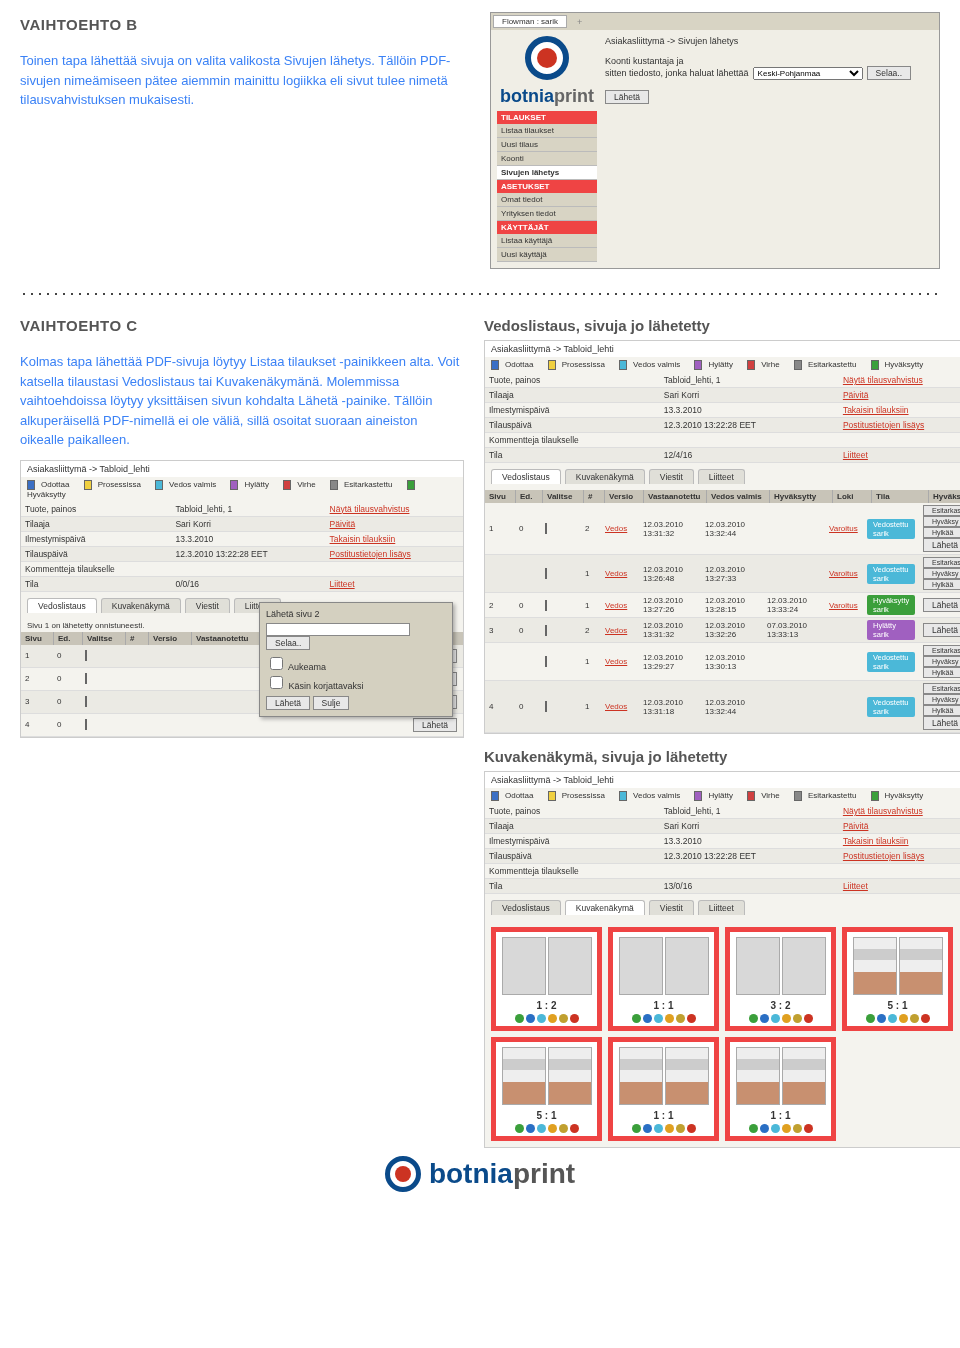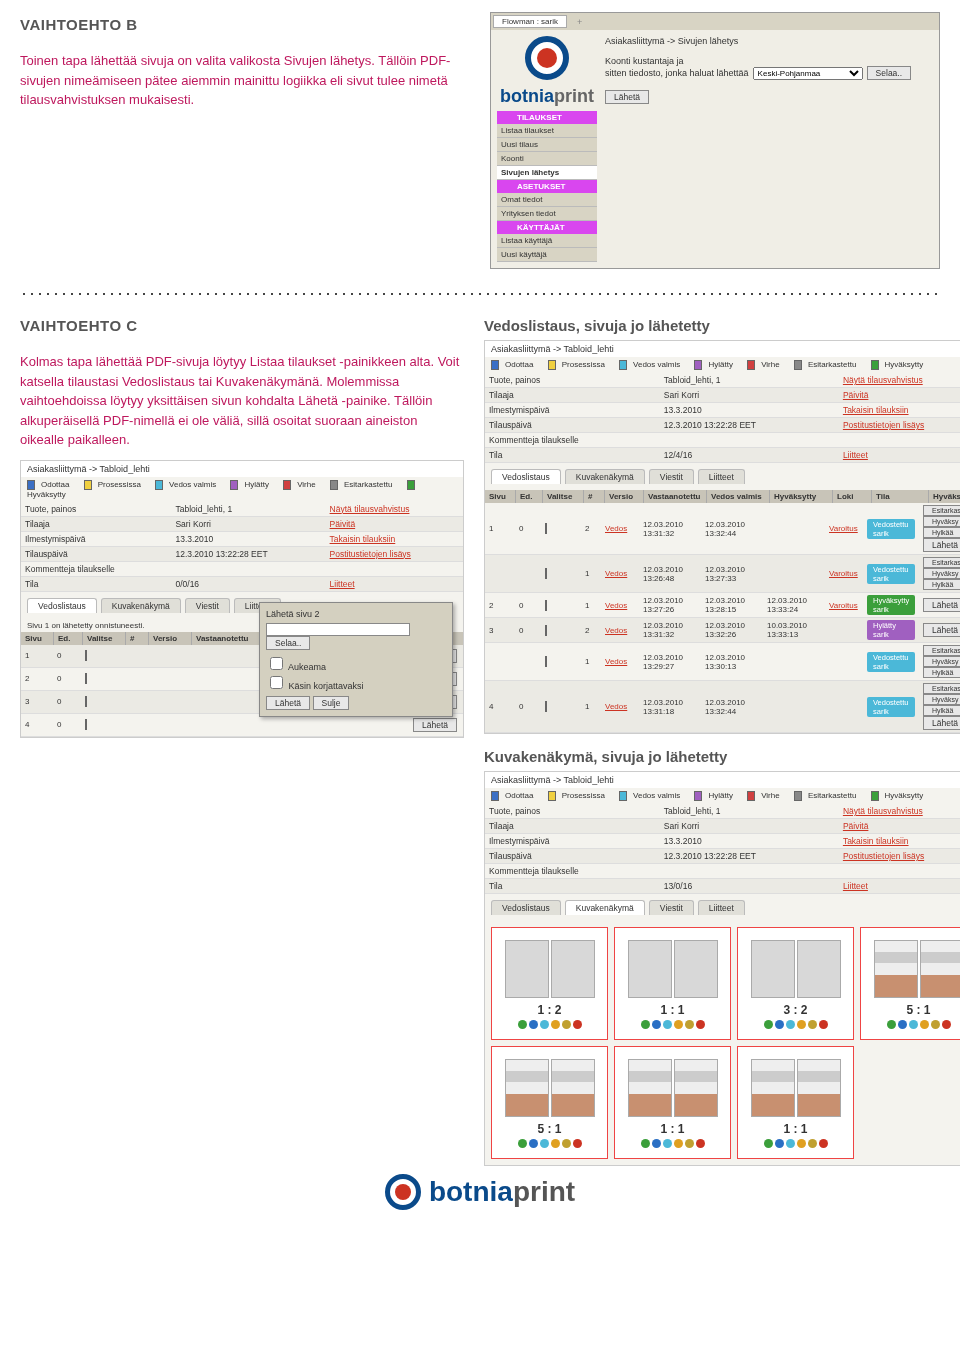--- a/index.html
+++ b/index.html
@@ -1,20 +1,20 @@
 <!DOCTYPE html>
 <html><head>
 <meta charset="utf-8">
 <style>
 body{margin:0;font-family:Arial,sans-serif;font-size:11px;color:#333;background:#fff;width:960px}
 .page{padding:12px 20px}
 .row{display:flex;gap:20px}
 .col{flex:1}
 h2.title{font-size:15px;font-weight:bold;margin:4px 0 6px;color:#555;letter-spacing:.5px}
-p.body{font-size:13px;line-height:1.5;margin:18px 0 10px;color:#be185d}
+p.body{font-size:13px;line-height:1.5;margin:18px 0 10px;color:#3b82f6}
 .dots{height:8px;margin:18px 0;background:radial-gradient(circle,#444 1.2px,transparent 1.2px);background-size:8px 8px;background-repeat:repeat-x;background-position:0 3px}
 
 .panel{border:1px solid #ccc;background:#f4f3ee;font-size:9px;padding:0;overflow:hidden}
 .breadcrumb{background:#fff;padding:3px 6px;font-size:9px;color:#333}
 .legend{padding:3px 6px;font-size:8px;color:#333}
 .legend span{margin-right:6px}
 .box{display:inline-block;width:6px;height:8px;border:1px solid #666;margin-right:2px;vertical-align:middle}
 .box.blue{background:#3b6fc4}
 .box.yellow{background:#f0d040}
 .box.cyan{background:#4bb8d8}
@@ -45,36 +45,36 @@
 .status{display:inline-block;padding:1px 6px;font-size:7.5px;color:#fff;border-radius:2px}
 
 .popup{position:absolute;background:#d4d0c0;border:1px solid #888;padding:6px;font-size:9px;width:180px;box-shadow:2px 2px 4px rgba(0,0,0,.3)}
 
 
 .flowman{border:1px solid #999;background:#f0eee6;font-size:9px}
 .flowman .tabbar{background:#d8d4c4;padding:2px;display:flex;align-items:center;gap:4px}
 .flowman .tabitem{background:#fff;border:1px solid #aaa;padding:1px 8px;font-size:8px}
 .flowman .body{display:flex;padding:6px;gap:8px}
 .flowman .sidebar{width:100px}
-.flowman .sidehdr{background:#d946ef;color:#fff;padding:2px 20px;font-size:8px;font-weight:bold}
+.flowman .sidehdr{background:#ef4444;color:#fff;padding:2px 4px;font-size:8px;font-weight:bold}
 .flowman .sideitem{background:#d8d4c4;border-bottom:1px solid #bbb;padding:2px 4px;font-size:8px}
 .flowman .sideitem.active{background:#fff;font-weight:bold}
 .flowman .main{flex:1}
 .flowman select{font-size:8px;width:110px}
 
 .logo{display:flex;align-items:center;gap:6px}
 .logo .mark{width:32px;height:32px;border-radius:50%;background:#fff;border:6px solid #0a4a8a;position:relative}
 .logo .mark::after{content:"";position:absolute;inset:6px;border-radius:50%;background:#c32}
 .logo .text{font-size:18px;font-weight:bold}
 .logo .text .bo{color:#0a4a8a}
 .logo .text .pr{color:#666}
 
 
 .kgrid{display:flex;flex-wrap:wrap;gap:6px;padding:6px}
-.kcell{width:95px;border:1px solid #ef4444;background:#fff;padding:10px;font-size:12px;text-align:center}
+.kcell{width:95px;border:5px solid #ef4444;background:#fff;padding:3px;font-size:10px;text-align:center}
 .kcell .thumb2{width:42px;height:56px;background:#d8d8d8;margin:2px 1px;display:inline-block;border:1px solid #aaa;vertical-align:top}
 .kcell .thumb2.content{background:linear-gradient(#eee 20%,#ccc 20% 40%,#eee 40% 60%,#c89070 60%)}
 .kcell .num{font-weight:bold;margin:3px 0}
 .kcell .icons{display:flex;justify-content:center;gap:2px}
 .kcell .ico{width:9px;height:9px;border-radius:50%;display:inline-block}
 .ico.info{background:#2a6fc4}
 .ico.ok{background:#3b9f3b}
 .ico.warn{background:#e0a020}
 .ico.edit{background:#c0a030}
 .ico.del{background:#c32}
@@ -377,21 +377,21 @@
               <div style="flex:1;font-size:7px"> <span class="btn">Lähetä</span></div>
             </div>
             <div class="gridrow alt">
               <div style="width:22px">3</div>
               <div style="width:18px">0</div>
               <div style="width:32px"><span class="thumb"></span></div>
               <div style="width:12px">2</div>
               <div style="width:30px"><span class="link">Vedos</span></div>
               <div style="width:54px">12.03.2010 13:31:32</div>
               <div style="width:54px">12.03.2010 13:32:26</div>
-              <div style="width:54px">10.03.2010 13:33:13</div>
+              <div style="width:54px">07.03.2010 13:33:13</div>
               <div style="width:30px"><span class="link"></span></div>
               <div style="width:48px"><span class="status" style="background:#a060c0">Hylätty sarik</span></div>
               <div style="flex:1;font-size:7px"> <span class="btn">Lähetä</span></div>
             </div>
             <div class="gridrow">
               <div style="width:22px"></div>
               <div style="width:18px"></div>
               <div style="width:32px"><span class="thumb"></span></div>
               <div style="width:12px">1</div>
               <div style="width:30px"><span class="link">Vedos</span></div>

